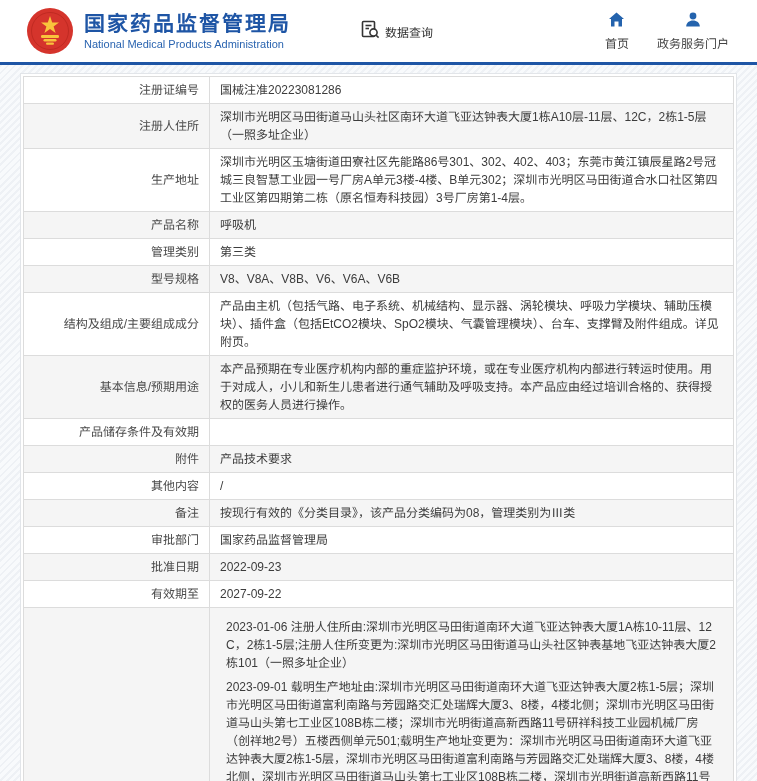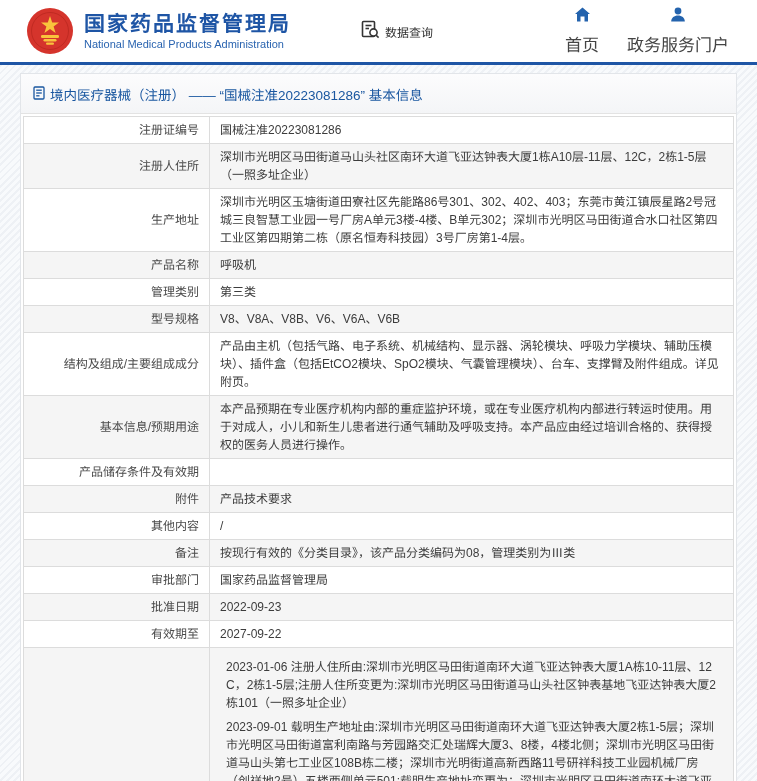--- a/index.html
+++ b/index.html
@@ -8,21 +8,21 @@
 
   
   .header { height:62px; background:#fff; display:flex; align-items:center; padding:0 28px 0 26px; }
   .logo { width:48px; height:48px; flex:0 0 auto; }
   .title-block { margin-left:10px; }
   .title-cn { color:#1e55a5; font-size:21px; font-weight:bold; letter-spacing:2px; line-height:1.15; }
   .title-en { color:#2a64b0; font-size:11px; margin-top:2px; }
   .menu-query { display:flex; align-items:center; margin-left:70px; color:#333; font-size:12px; cursor:pointer; }
   .menu-query svg { margin-right:5px; }
   .nav-right { margin-left:auto; display:flex; gap:28px; }
-  .nav-item { display:flex; flex-direction:column; align-items:center; font-size:17px; color:#444; cursor:pointer; }
+  .nav-item { display:flex; flex-direction:column; align-items:center; font-size:12px; color:#444; cursor:pointer; }
   .nav-item svg { margin-bottom:4px; }
   .blue-rule { height:3px; background:#1e55a5; }
 
   
   .page-bg { height:716px;
     background:repeating-linear-gradient(135deg,#eef1f5 0px,#eef1f5 2px,#f8fafc 2px,#f8fafc 5px);
     padding-top:8px; }
   .container { width:717px; margin:0 auto; background:#fff; border:1px solid #e2e5e9; }
 
   .crumb { padding:10px 12px 9px 12px; background:linear-gradient(#fcfcfd,#f4f5f7);
@@ -87,31 +87,20 @@
       </span>
       <span>政务服务门户</span>
     </div>
   </div>
 </div>
 <div class="blue-rule"></div>
 
 <div class="page-bg">
   <div class="container">
 
-    <div class="crumb">
-      <span>
-        <svg width="12" height="14" viewBox="0 0 12 14" fill="none" stroke="#1a57a0" stroke-width="1.3">
-          <rect x="1" y="1" width="10" height="12" rx="1"></rect>
-          <line x1="3.2" y1="4.2" x2="8.8" y2="4.2"></line>
-          <line x1="3.2" y1="7" x2="8.8" y2="7"></line>
-          <line x1="3.2" y1="9.8" x2="6.5" y2="9.8"></line>
-        </svg>
-      </span>
-      <span>境内医疗器械（注册） —— “国械注准20223081286” 基本信息</span>
-    </div>
 
     <table class="info">
       <tbody>
           <tr>
             <td class="lbl">注册证编号</td>
             <td class="val">国械注准20223081286</td>
           </tr>
           <tr>
             <td class="lbl">注册人住所</td>
             <td class="val">深圳市光明区马田街道马山头社区南环大道飞亚达钟表大厦1栋A10层-11层、12C，2栋1-5层（一照多址企业）</td>

